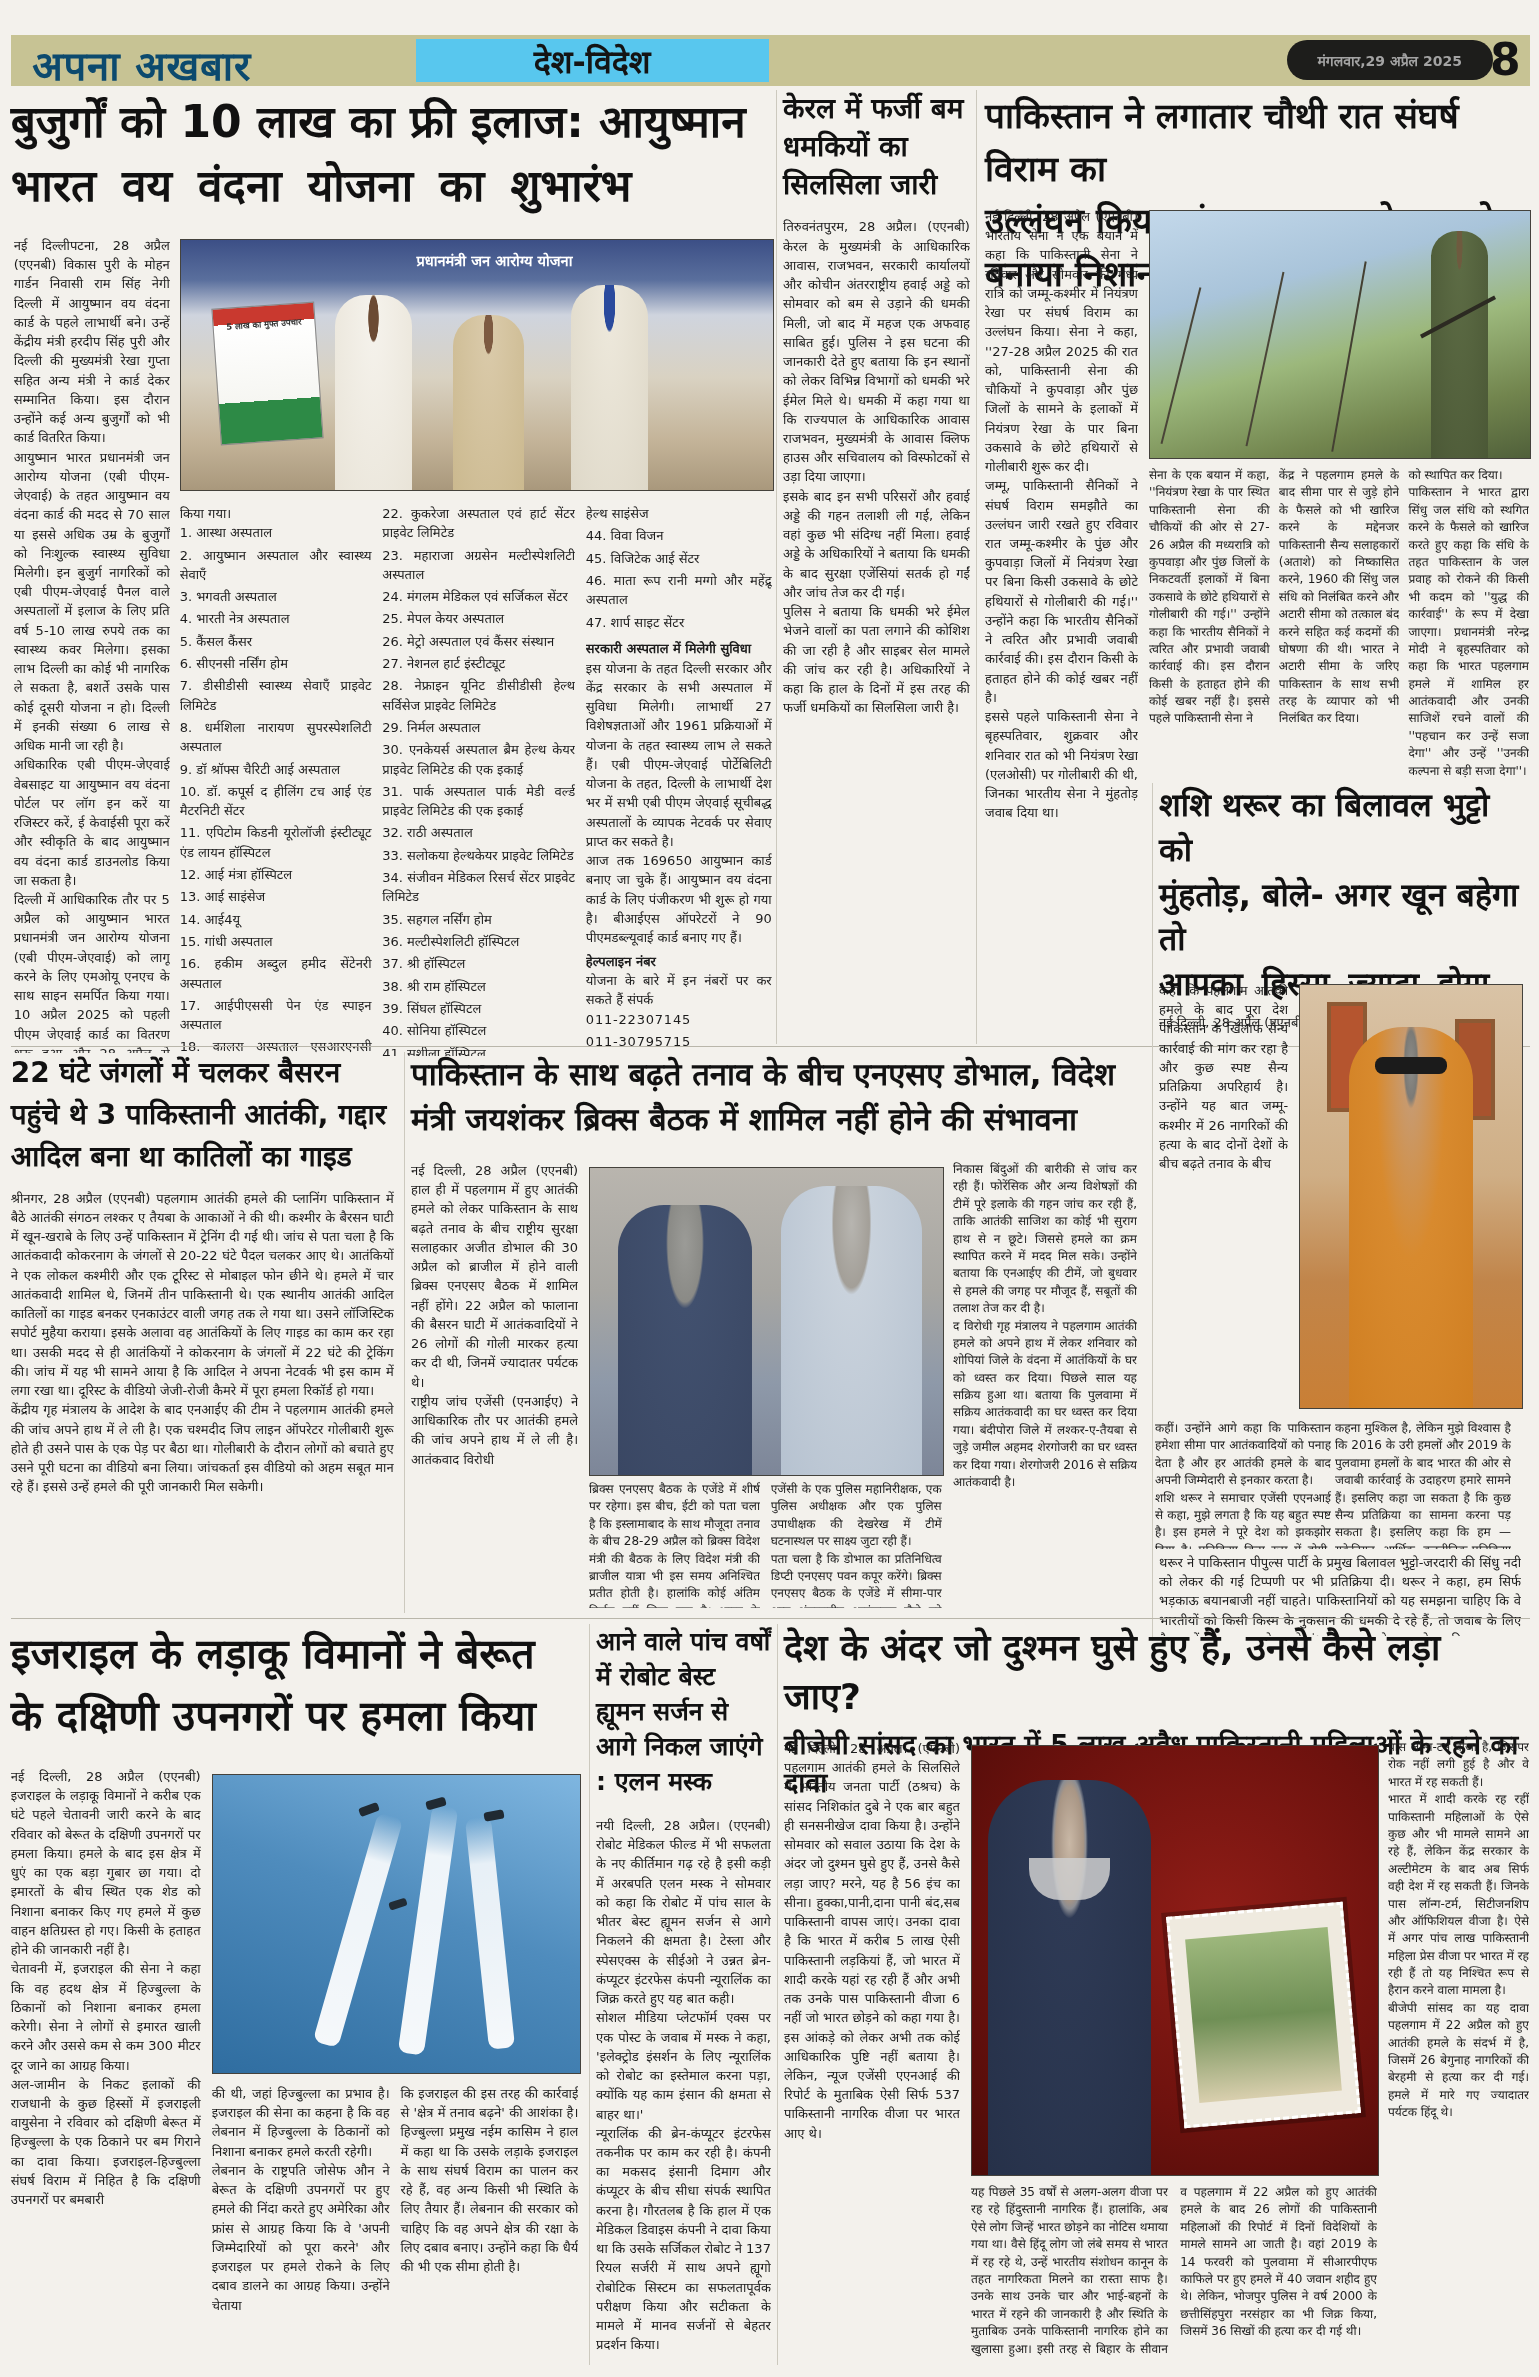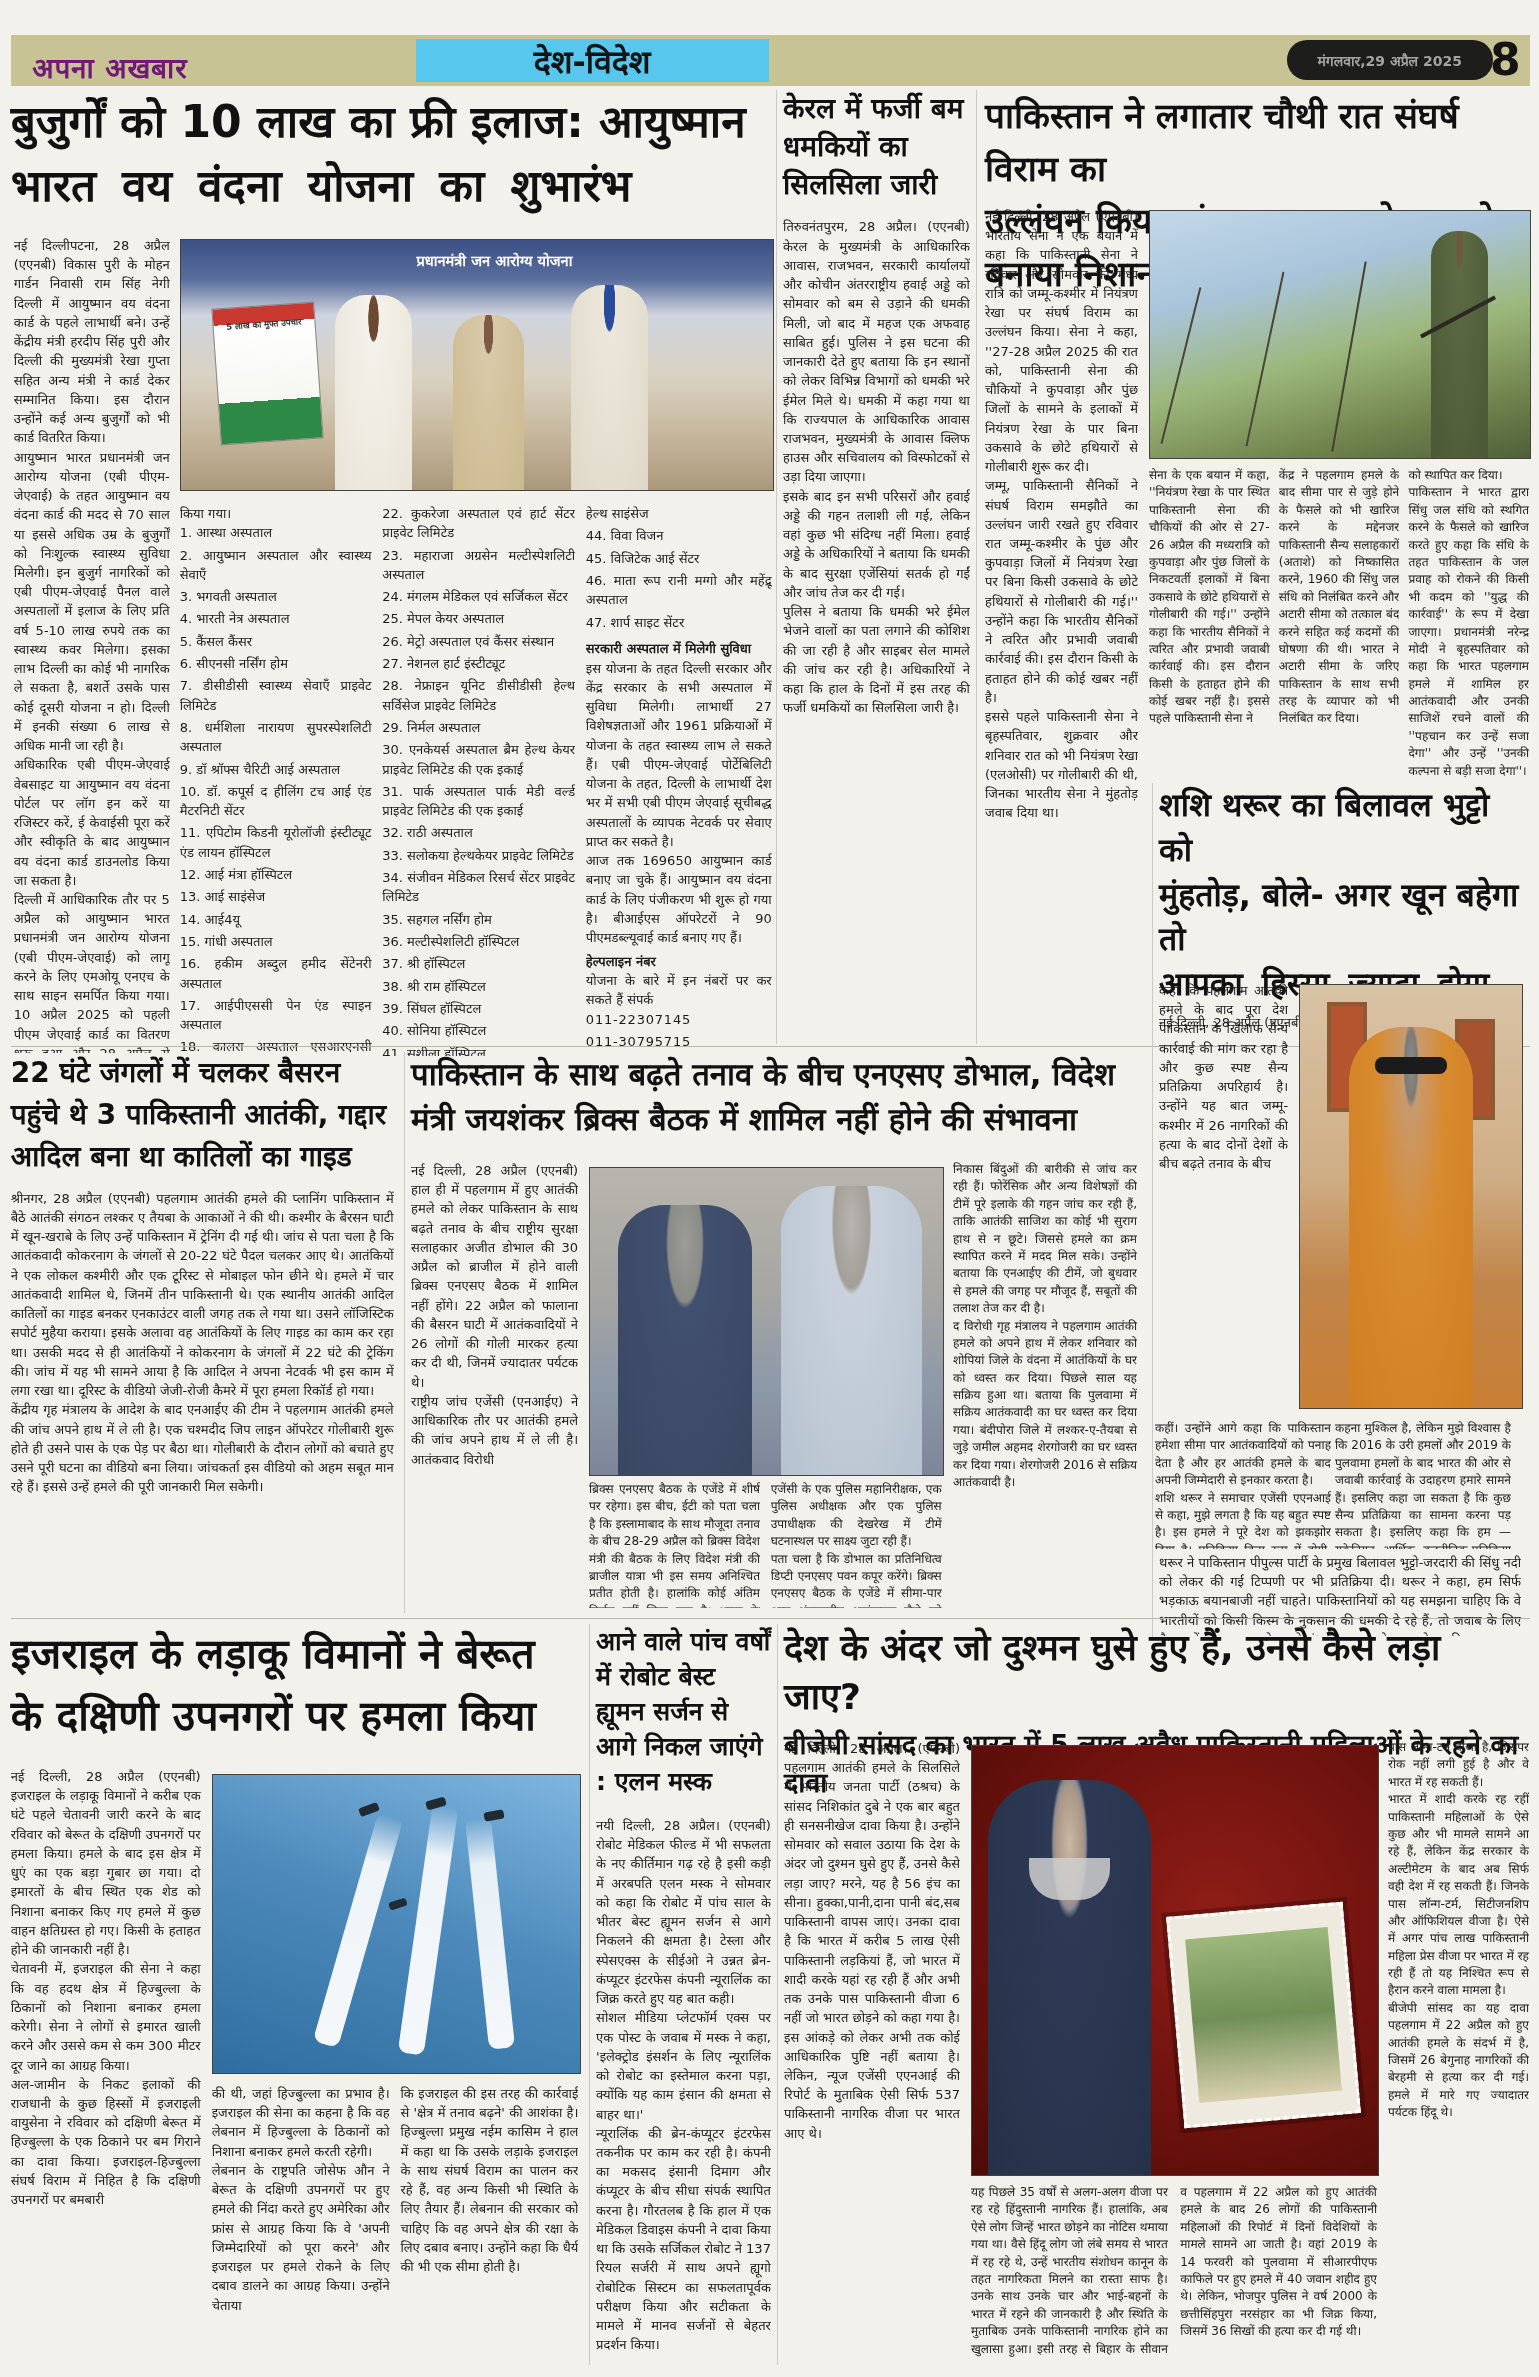--- a/index.html
+++ b/index.html
@@ -1,21 +1,21 @@
 <!DOCTYPE html>
 <html style="font-size:12.3px"><head>
 <meta charset="utf-8">
 <style>
   html,body{margin:0;padding:0;background:#d8d5cc;}
   #page{position:relative;width:1540px;height:2377px;background:#f3f1ec;
         font-family:"DejaVu Sans","Liberation Sans",sans-serif;color:#1c1c1c;overflow:hidden;}
   .abs{position:absolute;}
   
   .masthead{position:absolute;left:10.7px;top:35px;width:1519px;height:51px;background:#c7c394;}
-  .m-title{position:absolute;left:21.5px;top:13px;font-size:28px;font-weight:900;color:#701a75;letter-spacing:0.8px;}
+  .m-title{position:absolute;left:21.5px;top:2px;font-size:40px;font-weight:900;color:#0c4a6e;letter-spacing:0.8px;}
   .m-section{position:absolute;left:405px;top:3.8px;width:353px;height:43px;background:#58c7ee;
              display:flex;align-items:center;justify-content:center;font-size:32px;font-weight:900;color:#141414;}
   .m-date{position:absolute;left:1276px;top:5.4px;width:206px;height:40px;background:#1d1d1b;border-radius:21.5px;
           display:flex;align-items:center;justify-content:center;color:#a3a3a3;font-size:14px;font-weight:800;}
   .m-page{position:absolute;right:9.2px;top:-1.5px;font-size:44px;font-weight:900;color:#141414;}
   
   .hl{font-weight:900;color:#111;line-height:1.3;}
   .body-txt{font-size:13px;line-height:1.48;text-align:justify;white-space:pre-line;overflow:hidden;}
   .small-txt{font-size:12px;line-height:1.45;}
   .photo{position:absolute;overflow:hidden;border:0.8px solid #44423c;}

